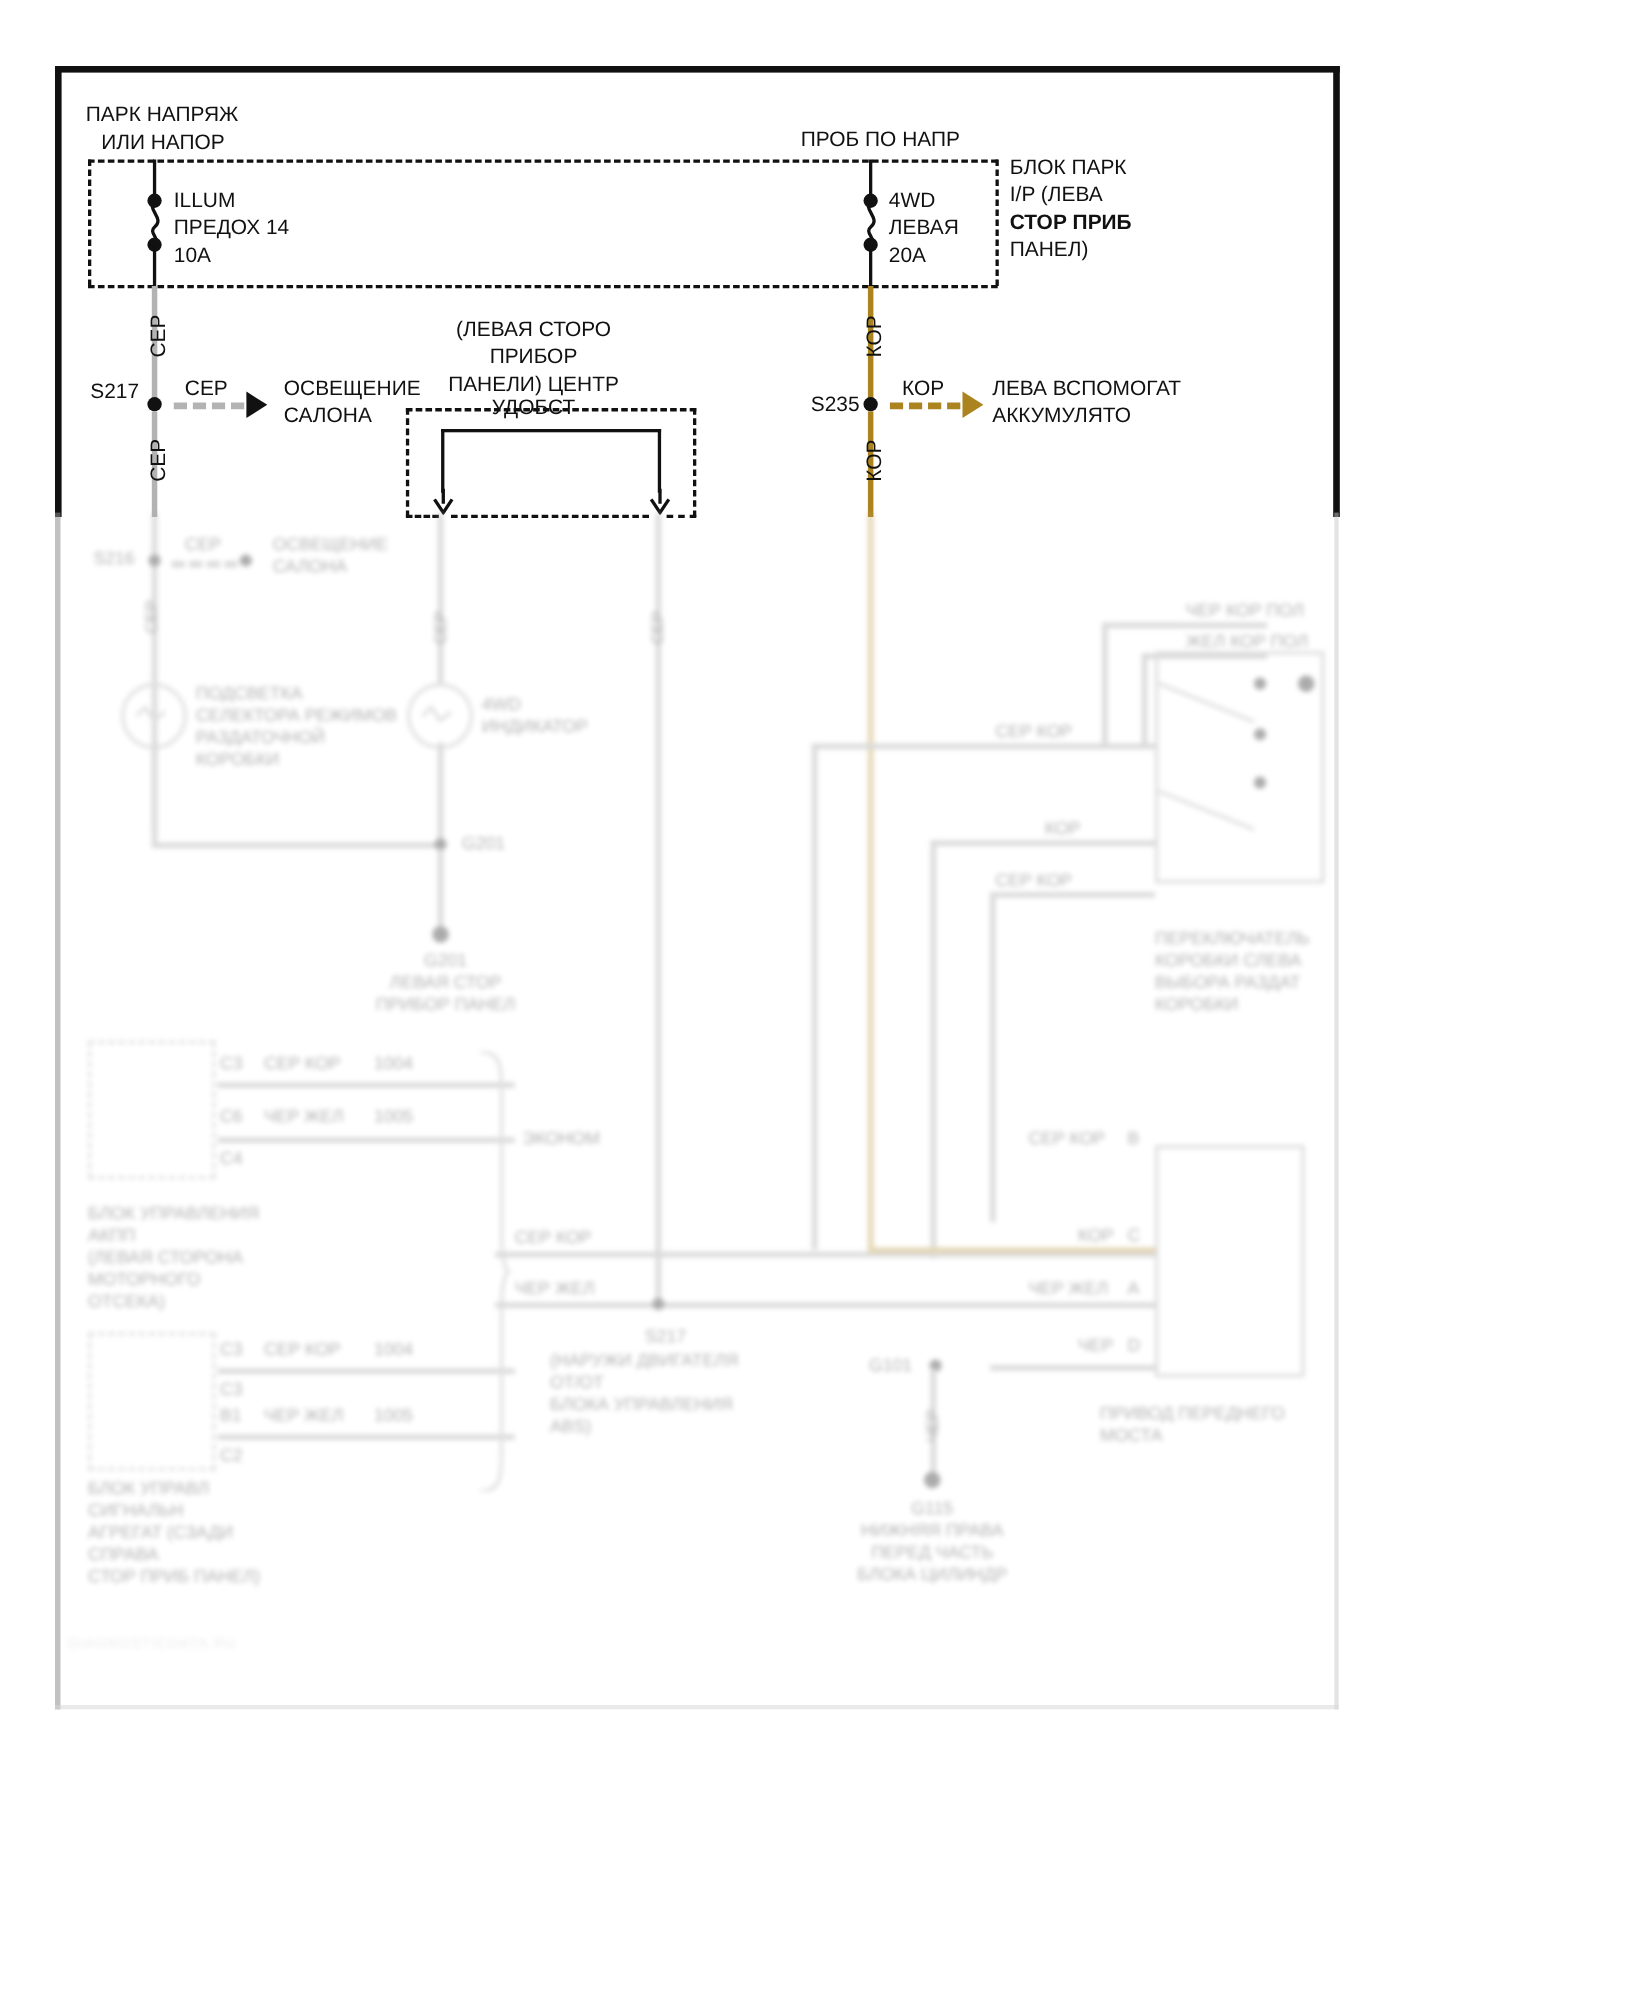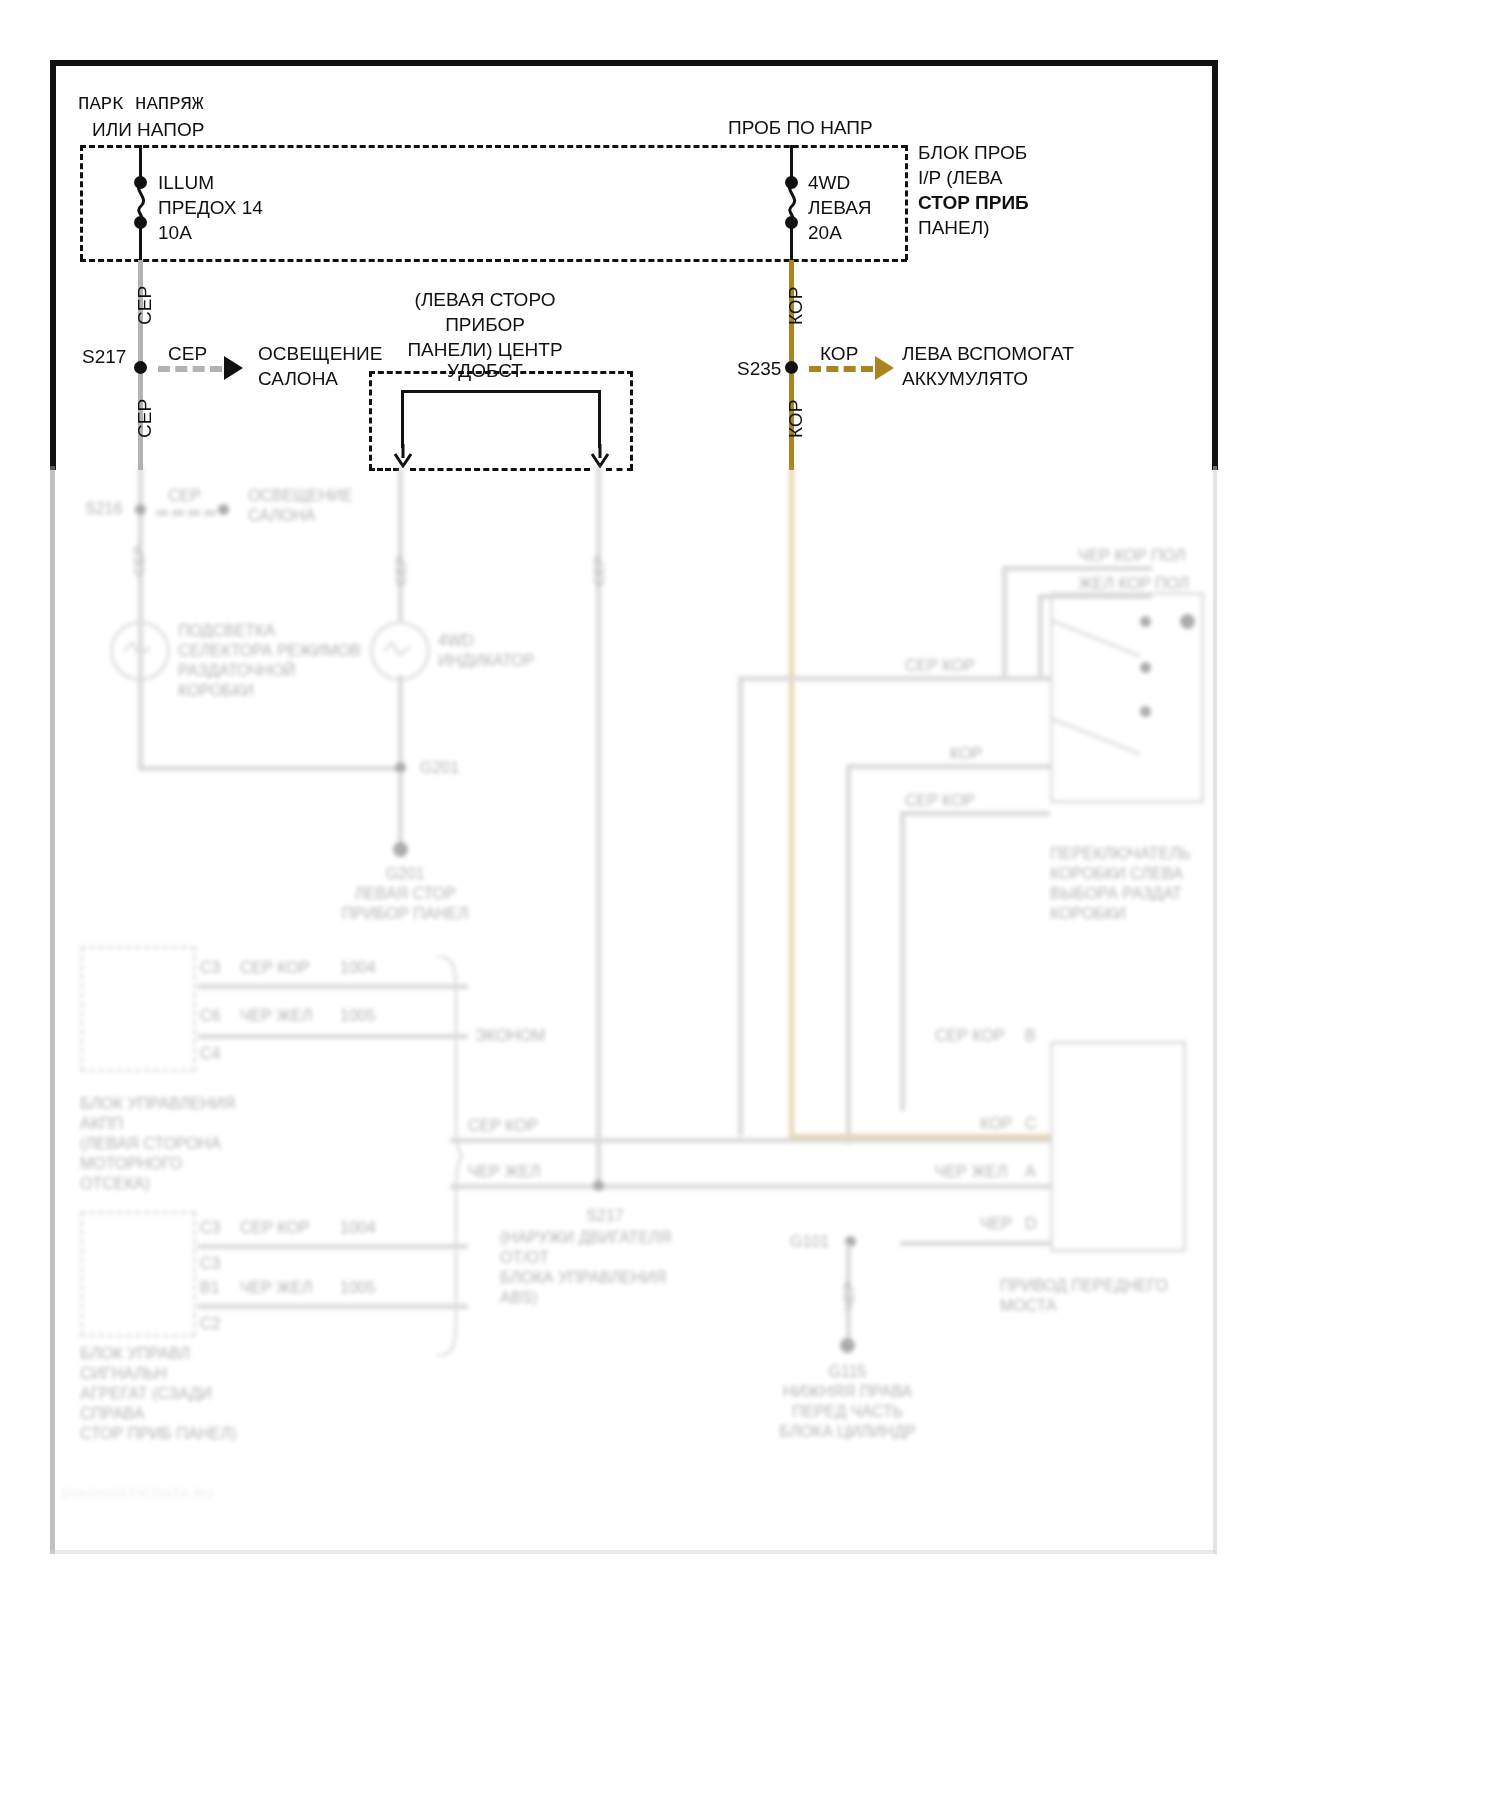--- a/index.html
+++ b/index.html
@@ -87,30 +87,30 @@
 
 <div id="stage">
 
   <div class="frame-top"></div>
   <div class="frame-left"></div>
   <div class="frame-right"></div>
   <div class="frame-left-faded"></div>
   <div class="frame-right-faded"></div>
   <div class="frame-bottom-faded"></div>
 
-  <div class="t" style="left:78px;top:92px;font-family:Liberation Mono, monospace;">ПАРК НАПРЯЖ</div>
+  <div class="t" style="left:78px;top:92px;">ПАРК НАПРЯЖ</div>
   <div class="t" style="left:92px;top:117px;">ИЛИ НАПОР</div>
   <div class="t" style="left:728px;top:115px;">ПРОБ ПО НАПР</div>
 
   <div class="dashline-h" style="left:80px;top:145px;width:827px;"></div>
   <div class="dashline-h" style="left:80px;top:259px;width:827px;"></div>
   <div class="dashline-v" style="left:80px;top:145px;height:115px;"></div>
   <div class="dashline-v" style="left:905px;top:145px;height:115px;"></div>
 
-  <div class="t" style="left:918px;top:140px;">БЛОК ПРОБ</div>
+  <div class="t" style="left:918px;top:140px;">БЛОК ПАРК</div>
   <div class="t" style="left:918px;top:165px;">I/P (ЛЕВА</div>
   <div class="t" style="left:918px;top:190px;font-weight:bold;">СТОР ПРИБ</div>
   <div class="t" style="left:918px;top:215px;">ПАНЕЛ)</div>
 
   <div class="wire-v w-black" style="left:139px;top:145px;height:39px;width:3px;"></div>
   <div class="dot" style="left:134px;top:176px;"></div>
   <svg class="fuse" style="left:128px;top:182px;" width="26" height="40">
     <path d="M13 0 C 4 8, 22 16, 13 24 C 6 30, 18 34, 13 40" stroke="#111" stroke-width="3" fill="none"></path>
   </svg>
   <div class="dot" style="left:134px;top:216px;"></div>

